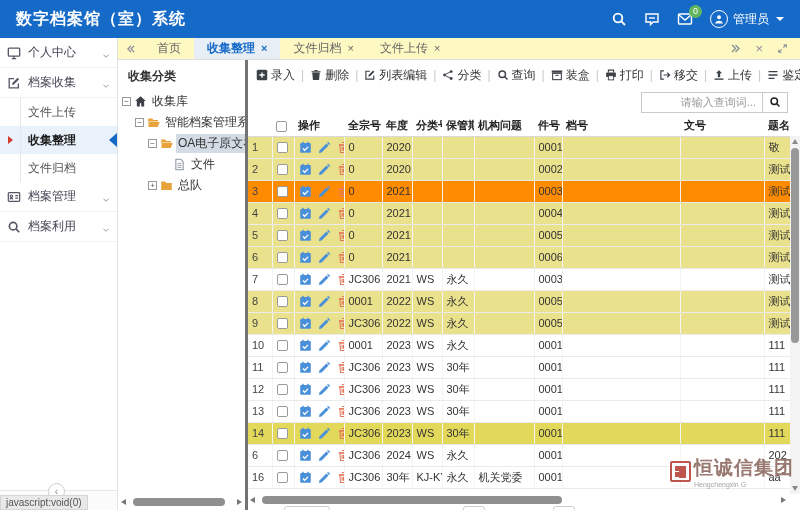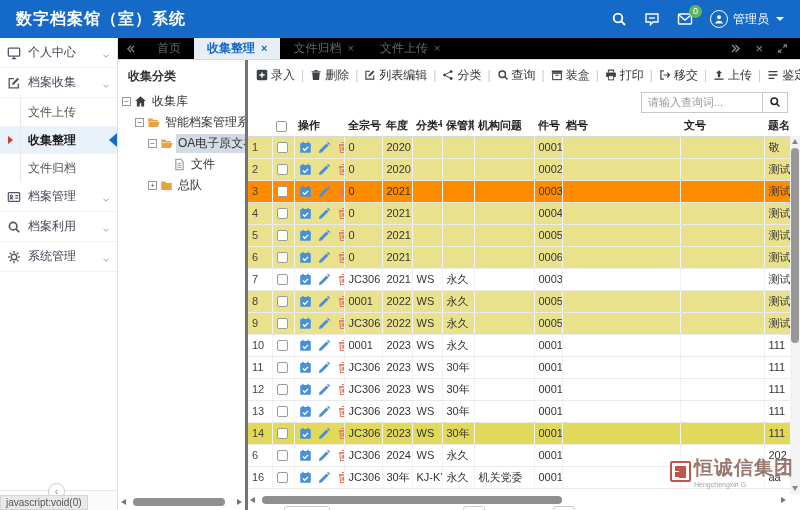--- a/index.html
+++ b/index.html
@@ -34,21 +34,21 @@
   .side-sub::before { content:""; position:absolute; left:20px; top:0; bottom:0; border-left:1px solid #e8e8e8; }
   .side-sub.active { background:#e9f2fb; color:#1a1a1a; font-weight:bold; }
   .side-sub.active::after { content:""; position:absolute; right:0; top:50%; margin-top:-7px; border-top:7px solid transparent; border-bottom:7px solid transparent; border-right:8px solid var(--accent,#1569c7); }
   .red-marker { position:absolute; left:8px; width:0; height:0; border-top:4px solid transparent; border-bottom:4px solid transparent; border-left:5px solid #d03a2b; }
   .side-bottom { position:absolute; left:0; right:0; bottom:0; height:20px; border-top:1px solid #e7e7e7; background:#fbfbfb; }
   .collapse-btn { position:absolute; left:48px; bottom:10px; width:17px; height:17px; border-radius:50%; border:1px solid #ccc; background:#fff; color:#888; font-size:10px; line-height:15px; text-align:center; cursor:pointer; }
   .status-tip { position:absolute; left:0; bottom:0; background:#e9e9e9; border:1px solid #d5d5d5; color:#555; font-size:10px; padding:1px 5px; z-index:30; white-space:nowrap; }
 
   
   .rightcol { flex:1; display:flex; flex-direction:column; min-width:0; }
-  .tabbar { height:22px; background:#000000; border-bottom:1px solid #ddd; display:flex; align-items:stretch; color:#666; flex:0 0 auto; }
+  .tabbar { height:22px; background:#fef9c3; border-bottom:1px solid #ddd; display:flex; align-items:stretch; color:#666; flex:0 0 auto; }
   .tabscroll { width:26px; display:flex; align-items:center; justify-content:center; color:#889; cursor:pointer; }
   .tabscroll svg { width:10px; height:10px; }
   .tab { display:flex; align-items:center; gap:6px; padding:0 13px; cursor:pointer; white-space:nowrap; }
   .tab.active { background:#e8eef6; color:var(--accent,#1569c7); font-weight:bold; }
   .tab .x { font-size:11px; line-height:1; cursor:pointer; }
   .tabbar-right { margin-left:auto; display:flex; align-items:center; gap:14px; padding:0 12px; color:#8a8f96; }
   .tabbar-right .tbi { width:11px; height:11px; cursor:pointer; display:inline-flex; }
   .tabbar-right svg { width:11px; height:11px; }
   .tabbar-right .x2 { font-size:13px; line-height:1; cursor:pointer; }
 
@@ -68,21 +68,21 @@
   .ic-file { color:#8a93a0; }
 
   
   .main { flex:1; display:flex; flex-direction:column; min-width:0; position:relative; background:#fff; }
   .toolbar { height:30px; display:flex; align-items:center; padding:0 8px; white-space:nowrap; overflow:hidden; flex:0 0 auto; color:#333; }
   .tool-btn { display:inline-flex; align-items:center; gap:3px; cursor:pointer; color:#333; }
   .tool-btn .ic { width:12px; height:12px; display:inline-flex; color:#3c4148; }
   .tool-btn .ic svg { width:12px; height:12px; }
   .tool-sep { color:#c9c9c9; margin:0 6px; }
   .search-row { height:26px; display:flex; justify-content:flex-end; align-items:center; padding:0 12px 2px 0; flex:0 0 auto; }
-  .search-input { width:122px; height:21px; border:1px solid #c9c9c9; padding:0 6px; font-size:11px; color:#555; outline:none; }
+  .search-input { width:122px; height:21px; border:1px solid #c9c9c9; padding:0 6px; font-size:11px; color:#555; outline:none;text-align:right; }
   .search-input::placeholder { color:#999; }
   .search-btn { width:25px; height:21px; border:1px solid #c9c9c9; border-left:none; background:#fff; display:flex; align-items:center; justify-content:center; cursor:pointer; color:#222; }
   .search-btn svg { width:12px; height:12px; }
 
   
   .table-wrap { flex:1; position:relative; overflow:hidden; }
   table { border-collapse:collapse; table-layout:fixed; width:732px; }
   th { height:20px; font-size:11px; font-weight:bold; color:#222; text-align:left; padding:0 4px; border-bottom:1px solid #d9d9d9; white-space:nowrap; overflow:hidden; background:#fff; }
   td { height:22px; font-size:11px; padding:0 4px; white-space:nowrap; overflow:hidden; border-bottom:1px solid rgba(0,0,0,0.08); border-right:1px solid rgba(0,0,0,0.045); }
   tr.r-yellow td { background:#e9e18c; }
@@ -210,30 +210,20 @@
             <span class="chev"><svg viewBox="0 0 16 16" fill="none" stroke="currentColor" stroke-width="2">
                 <path d="M3 5.5l5 5 5-5"></path>
               </svg></span>
           </div>
           <div class="side-item">
             <span class="ic "><svg viewBox="0 0 16 16" fill="none" stroke="currentColor" stroke-width="1.9">
                 <circle cx="7" cy="7" r="4.3"></circle>
                 <path d="M10.4 10.4L14 14"></path>
               </svg></span>
             <span class="lbl">档案利用</span>
-            <span class="chev"><svg viewBox="0 0 16 16" fill="none" stroke="currentColor" stroke-width="2">
-                <path d="M3 5.5l5 5 5-5"></path>
-              </svg></span>
-          </div>
-          <div class="side-item">
-            <span class="ic "><svg viewBox="0 0 16 16" fill="none" stroke="currentColor">
-                <circle cx="8" cy="8" r="3.2" stroke-width="1.6"></circle>
-                <path stroke-width="1.8" d="M8 1.2v2M8 12.8v2M1.2 8h2M12.8 8h2M3.2 3.2l1.4 1.4M11.4 11.4l1.4 1.4M12.8 3.2l-1.4 1.4M4.6 11.4l-1.4 1.4"></path>
-              </svg></span>
-            <span class="lbl">系统管理</span>
             <span class="chev"><svg viewBox="0 0 16 16" fill="none" stroke="currentColor" stroke-width="2">
                 <path d="M3 5.5l5 5 5-5"></path>
               </svg></span>
           </div>
         </div>
       <div class="side-bottom"></div>
       <div class="collapse-btn">‹</div>
     </div>
 
     <div class="rightcol">

